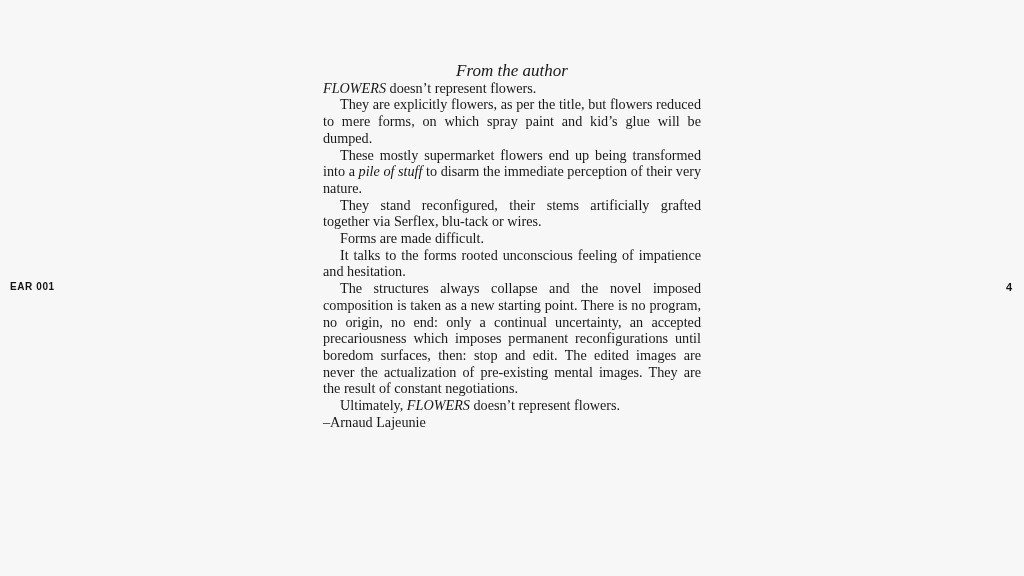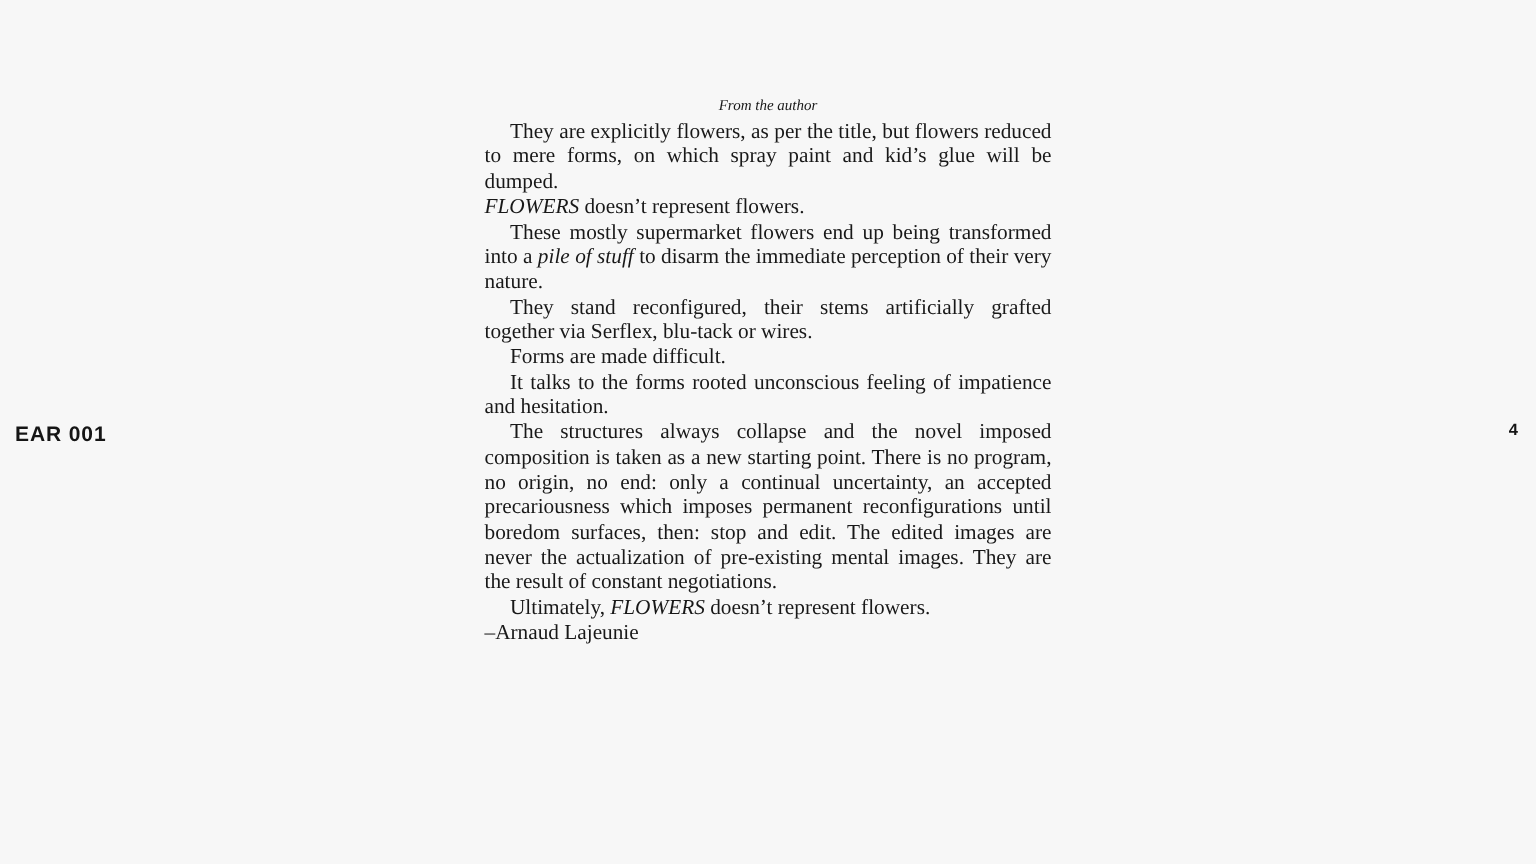--- a/index.html
+++ b/index.html
@@ -8,21 +8,21 @@
     position: relative;
     background: #f7f7f7;
     overflow: hidden;
     font-family: "Liberation Serif", serif;
   }
   .margin-label {
     position: absolute;
     left: 10px;
     top: 281px;
     font-family: "Liberation Sans", sans-serif;
-    font-size: 14px;
+    font-size: 10px;
     font-weight: bold;
     letter-spacing: 0.6px;
     color: #151515;
     white-space: pre;
   }
   .page-number {
     position: absolute;
     right: 12px;
     top: 281px;
     font-family: "Liberation Sans", sans-serif;
@@ -36,40 +36,40 @@
     top: 63px;
     width: 378px;
     color: #181818;
     font-size: 14.2px;
     line-height: 16.7px;
   }
   .doc-title {
     text-align: center;
     font-style: italic;
     font-weight: normal;
-    font-size: 10px;
+    font-size: 17px;
     line-height: 16.7px;
   }
   .para { text-align: justify; }
   .para.indent { text-indent: 17px; }
   .para em { font-style: italic; }
   .signature { text-align: left; }
 </style>
 </head>
 <body>
 
 <div class="margin-label">EAR 001</div>
 
 <div class="page-number">4</div>
 
 <div class="text-column">
   <h1 class="doc-title">From the author</h1>
   <div>
+      <p class="para"><em>FLOWERS</em><span> doesn’t represent flowers.</span></p>
       <p class="para indent"><span>They are explicitly flowers, as per the title, but flowers reduced to mere forms, on which spray paint and kid’s glue will be dumped.</span></p>
-      <p class="para"><em>FLOWERS</em><span> doesn’t represent flowers.</span></p>
       <p class="para indent"><span>These mostly supermarket flowers end up being transformed into a </span><em>pile of stuff</em><span> to disarm the immediate perception of their very nature.</span></p>
       <p class="para indent"><span>They stand reconfigured, their stems artificially grafted together via Serflex, blu-tack or wires.</span></p>
       <p class="para indent"><span>Forms are made difficult.</span></p>
       <p class="para indent"><span>It talks to the forms rooted unconscious feeling of impatience and hesitation.</span></p>
       <p class="para indent"><span>The structures always collapse and the novel imposed composition is taken as a new starting point. There is no program, no origin, no end: only a continual uncertainty, an accepted precariousness which imposes permanent reconfigurations until boredom surfaces, then: stop and edit. The edited images are never the actualization of pre-existing mental images. They are the result of constant negotiations.</span></p>
       <p class="para indent"><span>Ultimately, </span><em>FLOWERS</em><span> doesn’t represent flowers.</span></p>
     </div>
   <div class="signature">–Arnaud Lajeunie</div>
 </div>
 

